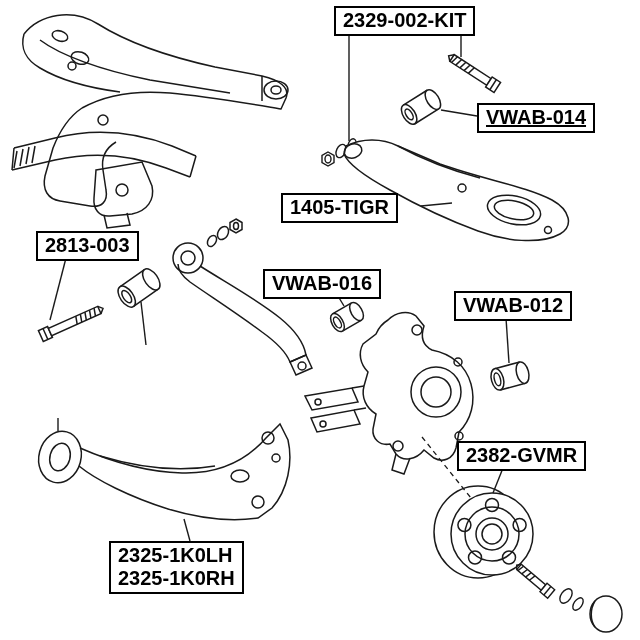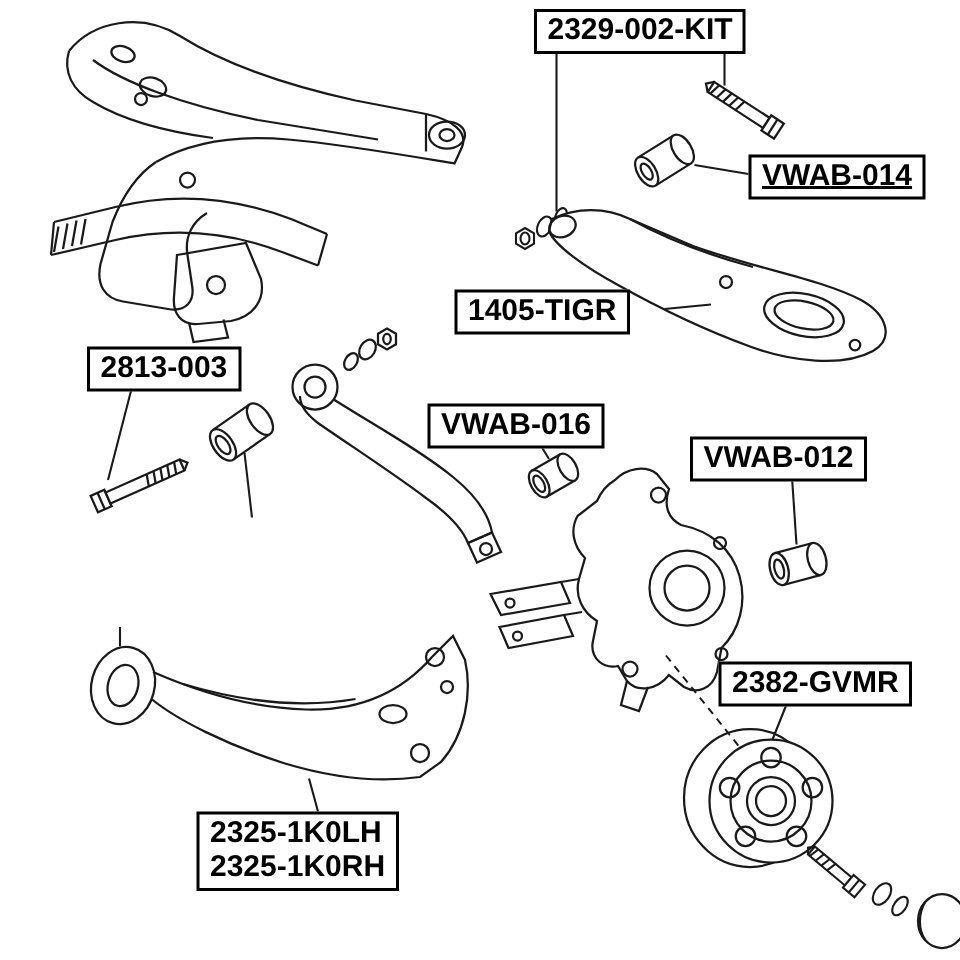--- a/index.html
+++ b/index.html
@@ -1,17 +1,17 @@
 <!DOCTYPE html>
 <html style="--bg: #ffffff; --line: #1a1a1a; --label-border: #000000;"><head>
 <meta charset="utf-8">
 <style>
   html,body{margin:0;padding:0;}
   body{width:640px;height:640px;overflow:hidden;background:var(--bg,#fff);}
-  .stage{position:relative;width:596px;height:640px;background:var(--bg,#fff);margin-left:22px;}
+  .stage{position:relative;width:596px;height:640px;background:var(--bg,#fff);}
   .stage svg{position:absolute;left:0;top:0;}
   .ln{stroke:var(--line,#1a1a1a);}
   .label{
     position:absolute;
     background:#fff;
     border:2px solid var(--label-border,#000);
     color:var(--label-border,#000);
     font-family:"Liberation Sans",sans-serif;
     font-weight:bold;
     font-size:20px;
@@ -210,20 +210,20 @@
       <path d="M503 468 L493 493"></path>
       <path d="M190 541 L184 519"></path>
     </g>
   </svg>
 
   <div class="label" style="left:334px;top:6px;">2329-002-KIT</div>
   <div class="label" style="left:477px;top:103px;text-decoration:underline;">VWAB-014</div>
   <div class="label" style="left:281px;top:193px;">1405-TIGR</div>
   <div class="label" style="left:36px;top:231px;">2813-003</div>
   <div class="label" style="left:263px;top:269px;">VWAB-016</div>
-  <div class="label" style="left:438px;top:291px;text-align:center;">VWAB-012</div>
+  <div class="label" style="left:454px;top:291px;text-align:center;">VWAB-012</div>
   <div class="label" style="left:457px;top:441px;">2382-GVMR</div>
   <div class="label" style="left:109px;top:541px;">
     <div>2325-1K0LH</div>
     <div>2325-1K0RH</div>
   </div>
 
 </div>
 
 </body></html>

